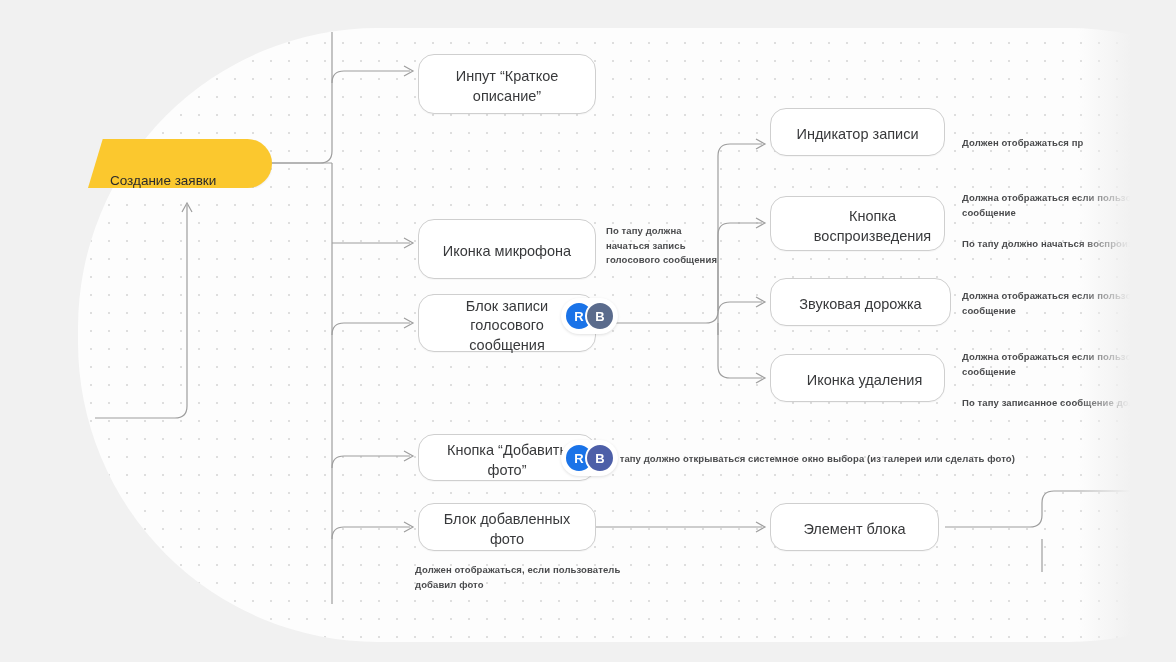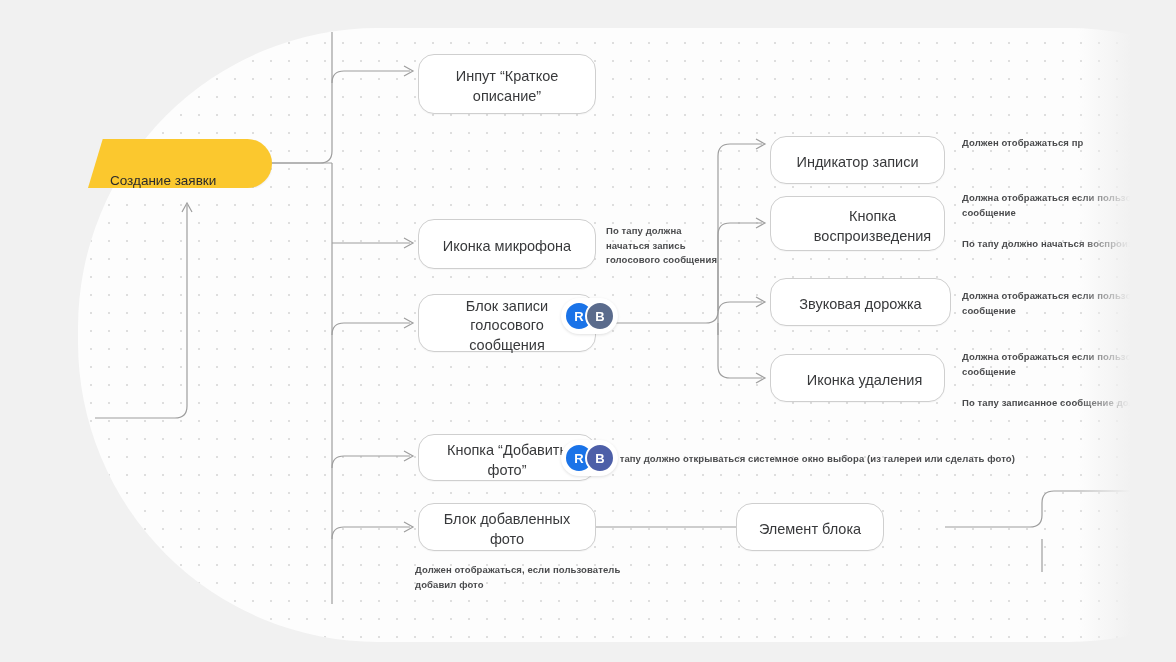--- a/index.html
+++ b/index.html
@@ -160,53 +160,53 @@
   </svg>
 
   <div class="node-root" style="left:88px;top:139px;width:162px;height:49px;">
     <span>Создание заявки</span>
   </div>
 
   <div class="node" style="left:418px;top:54px;width:178px;height:60px;">
     <span>Инпут “Краткое описание”</span>
   </div>
 
-  <div class="node" style="left:418px;top:219px;width:178px;height:50px;">
+  <div class="node" style="left:418px;top:219px;width:178px;height:60px;">
     <span>Иконка микрофона</span>
   </div>
 
   <div class="node" style="left:418px;top:294px;width:178px;height:58px;">
     <span>Блок записи голосового сообщения</span>
   </div>
 
   <div class="node" style="left:418px;top:434px;width:178px;height:47px;">
     <span>Кнопка “Добавить фото”</span>
   </div>
 
   <div class="node" style="left:418px;top:503px;width:178px;height:48px;">
     <span>Блок добавленных фото</span>
   </div>
 
-  <div class="node" style="left:770px;top:136px;width:175px;height:48px;">
+  <div class="node" style="left:770px;top:108px;width:175px;height:48px;">
     <span>Индикатор записи</span>
   </div>
 
   <div class="node" style="left:770px;top:196px;width:175px;height:55px;padding-left:44px;">
     <span>Кнопка воспроизведения</span>
   </div>
 
   <div class="node" style="left:770px;top:278px;width:181px;height:48px;">
     <span>Звуковая дорожка</span>
   </div>
 
   <div class="node" style="left:770px;top:354px;width:175px;height:48px;padding-left:28px;">
     <span>Иконка удаления</span>
   </div>
 
-  <div class="node" style="left:736px;top:503px;width:148px;height:48px;">
+  <div class="node" style="left:770px;top:503px;width:169px;height:48px;">
     <span>Элемент блока</span>
   </div>
 
   <div class="ann" style="left:606px;top:224px;width:130px;">По тапу должна
 начаться запись
 голосового сообщения</div>
 
   <div class="ann" style="left:962px;top:136px;width:230px;">Должен отображаться пр</div>
 
   <div class="ann" style="left:962px;top:191px;width:240px;">Должна отображаться если пользо

